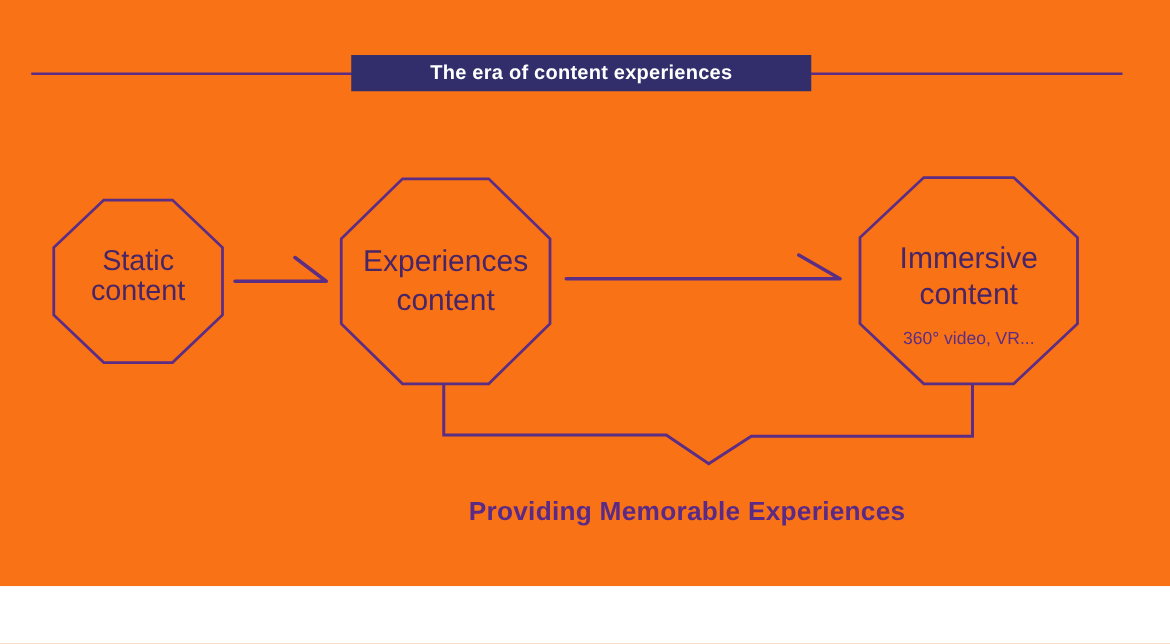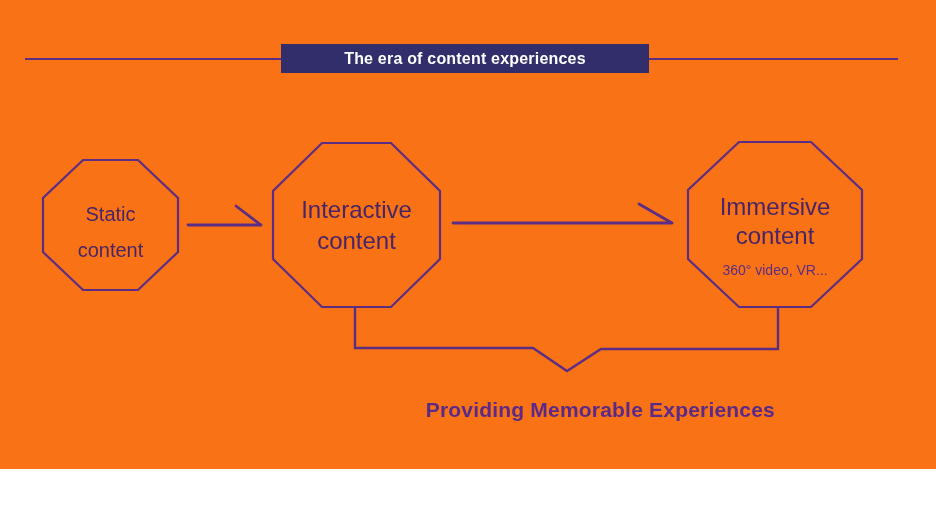--- a/index.html
+++ b/index.html
@@ -58,22 +58,22 @@
     text-align: center;
     color: #472566;
     font-weight: 500;
     white-space: pre-line;
     z-index: 3;
   }
   .label-static {
     left: 40px;
     top: 196px;
     width: 141px;
-    font-size: 20px;
-    line-height: 36px;
+    font-size: 23px;
+    line-height: 24px;
   }
   .label-interactive {
     left: 276px;
     top: 194px;
     width: 161px;
     font-size: 24px;
     line-height: 31px;
   }
   .label-immersive {
     left: 692px;
@@ -96,21 +96,21 @@
     font-size: 14px;
     line-height: 17px;
     margin-top: 12px;
     white-space: nowrap;
   }
   .caption {
     position: absolute;
     left: 375px;
     top: 398px;
     width: 400px;
-    text-align: right;
+    text-align: left;
     color: #5b2a86;
     font-size: 21px;
     font-weight: bold;
     letter-spacing: 0.2px;
     z-index: 3;
     white-space: nowrap;
   }
 </style>
 </head>
 <body>
@@ -134,21 +134,21 @@
     <path d="M188,225 L261,225 M236,206 L261,225" fill="none" stroke="#5b2d84" stroke-width="2.8" stroke-linecap="round"></path>
 
     <path d="M453,223 L672,223 M639,204 L672,223" fill="none" stroke="#5b2d84" stroke-width="2.8" stroke-linecap="round"></path>
 
     <path d="M355,307 L355,348 L533,348 L567,371 L601,349 L778,349 L778,307" fill="none" stroke="#5b2d84" stroke-width="2.4" stroke-linejoin="miter"></path>
   </svg>
 
   <div class="label label-static">Static
 content</div>
 
-  <div class="label label-interactive">Interactive
+  <div class="label label-interactive">Experiences
 content</div>
 
   <div class="label-immersive">
     <div class="main">Immersive
 content</div>
     <div class="subtitle">360° video, VR...</div>
   </div>
 
   <div class="caption">Providing Memorable Experiences</div>
 

